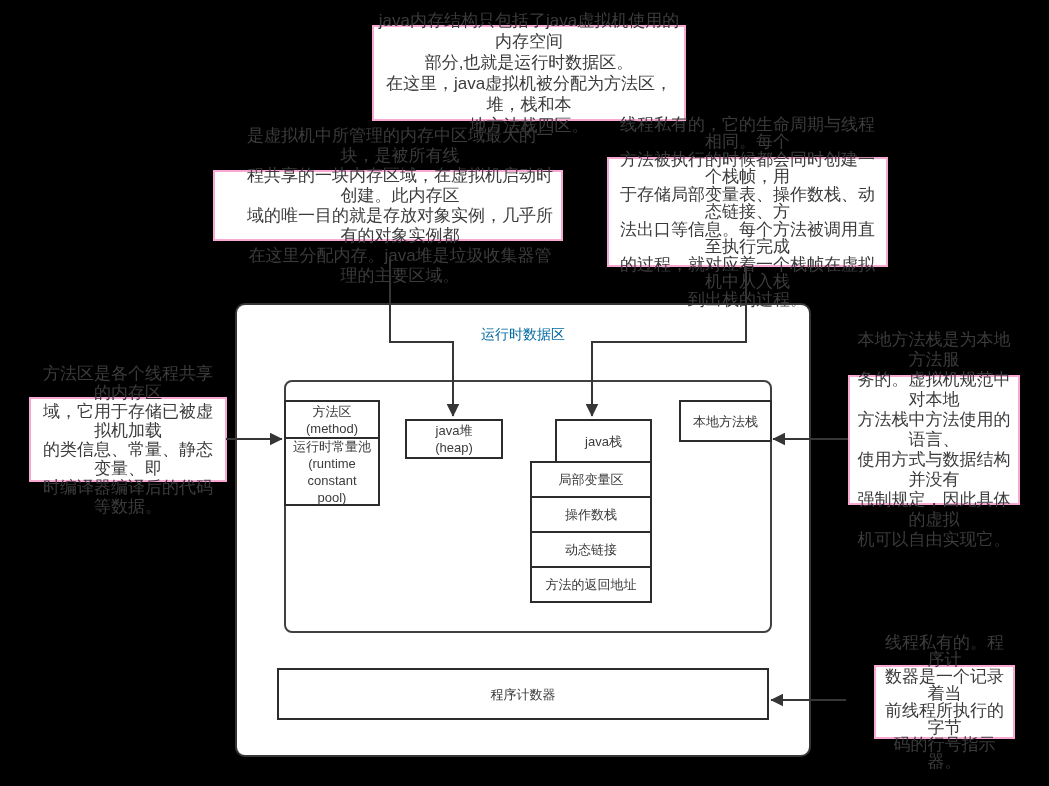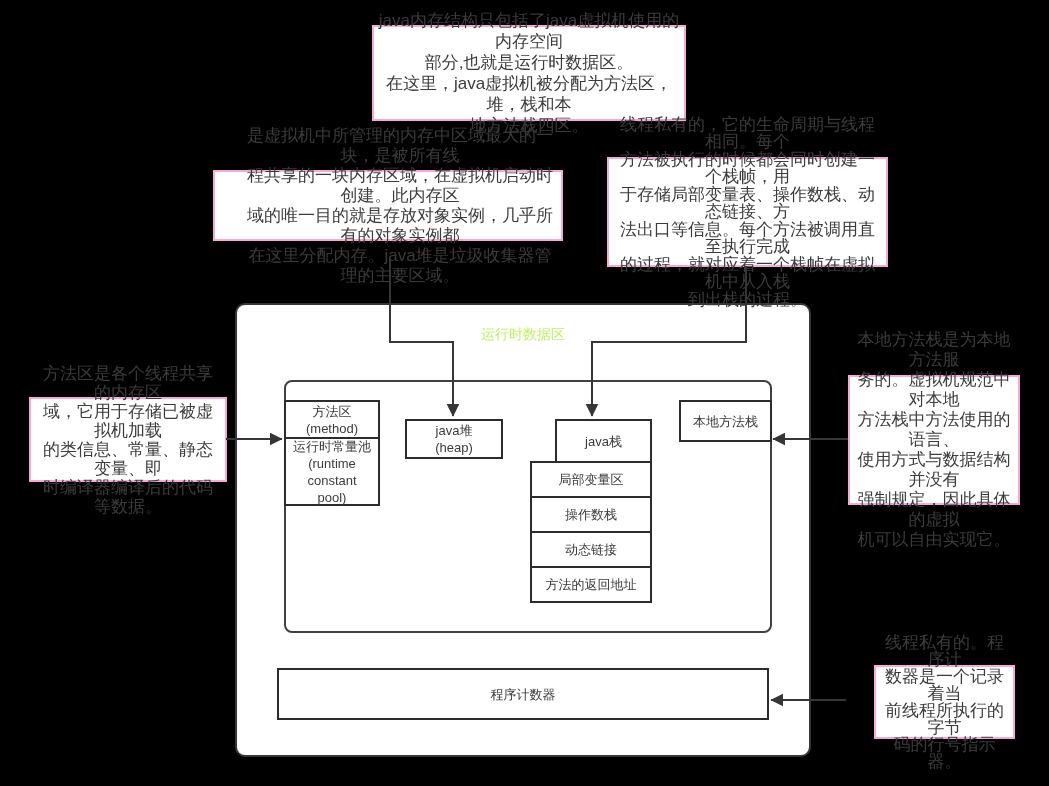--- a/index.html
+++ b/index.html
@@ -25,21 +25,21 @@
   .box{
     position:absolute;
     background:#fff;
     border:2px solid #363636;
     box-sizing:border-box;
   }
   .label{
     position:absolute;
     text-align:center;
     font-size:14px;
-    color:#bef264;
+    color:#0369a1;
   }
   .cellcol{position:absolute;}
   .cell{
     background:#fff;
     border:2px solid #2c2c2c;
     box-sizing:border-box;
     display:flex;align-items:center;justify-content:center;
     text-align:center;
     white-space:pre-line;
     font-size:13px;line-height:17px;

